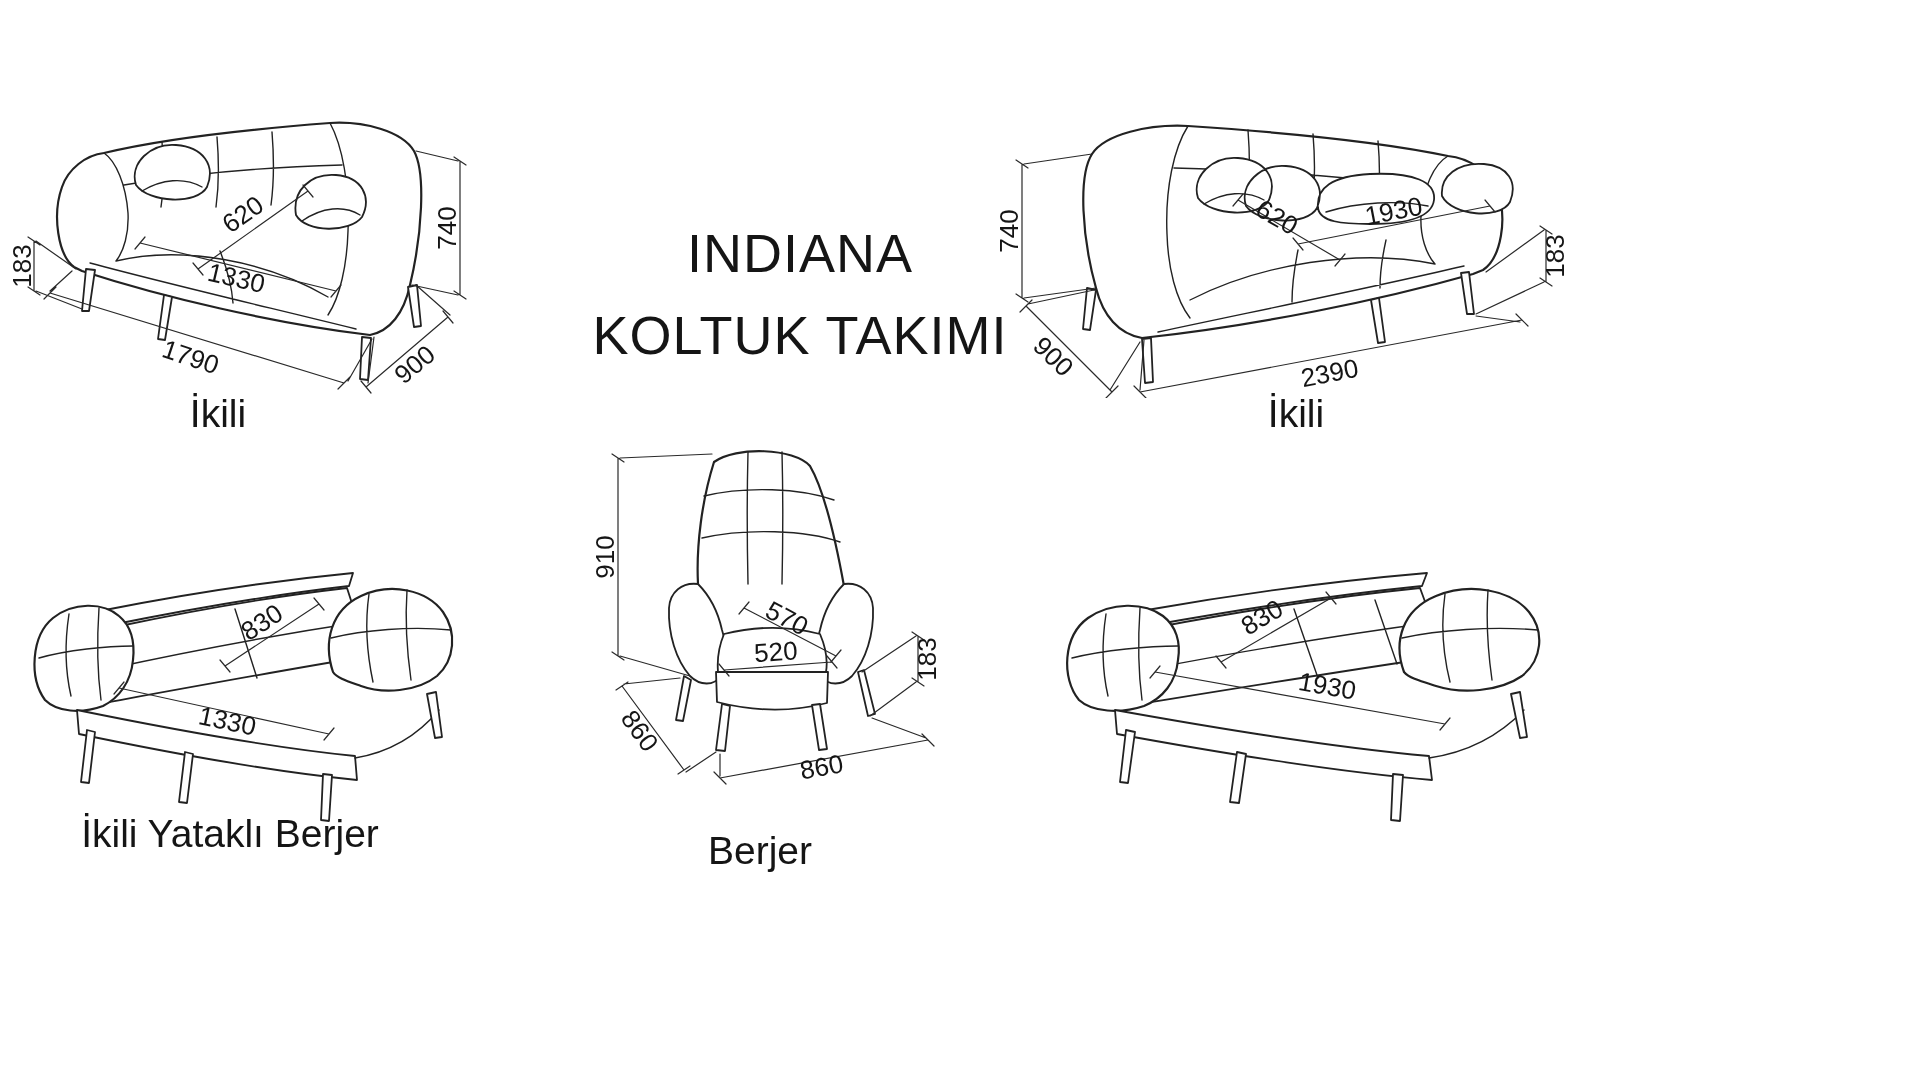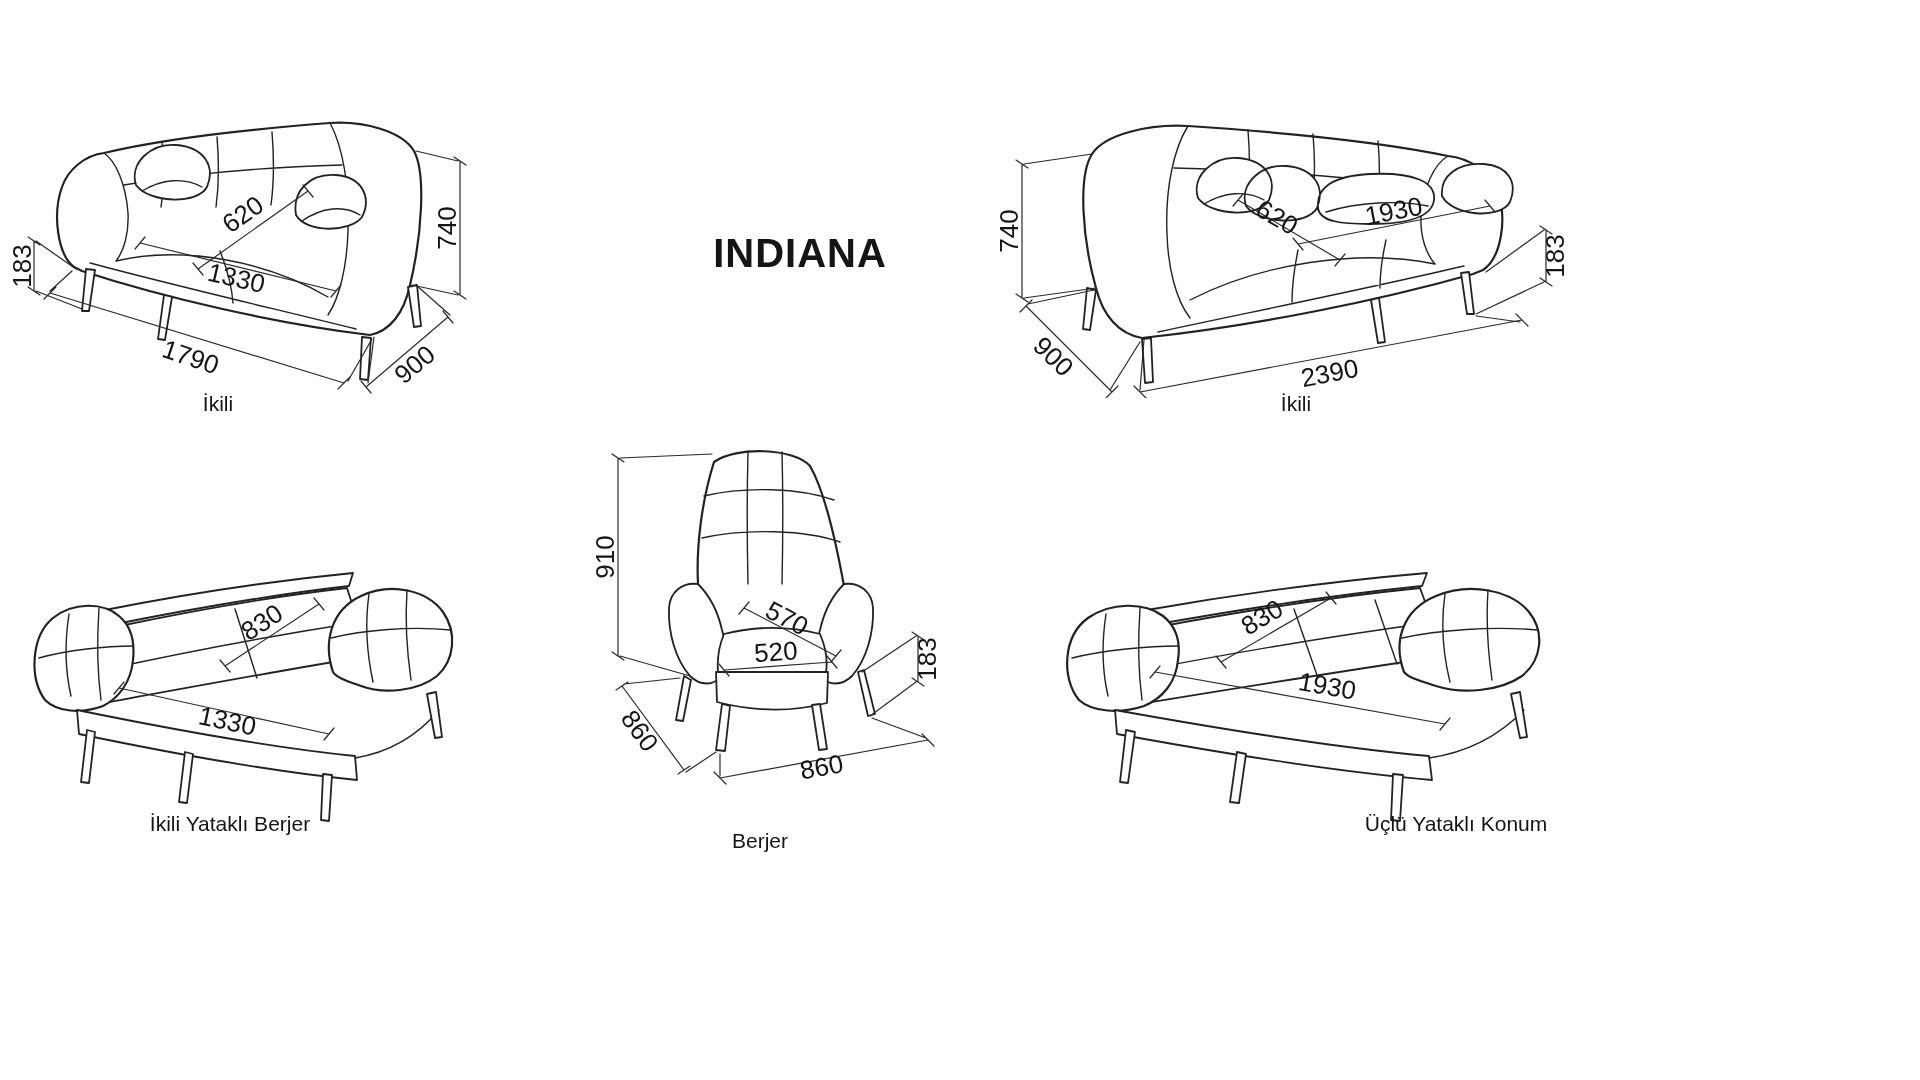--- a/index.html
+++ b/index.html
@@ -1,35 +1,36 @@
 <!DOCTYPE html>
 <html><head>
 <meta charset="utf-8">
 <style>
   html,body{margin:0;padding:0;background:#fff;}
   #canvas{position:relative;width:1920px;height:1080px;background:#fff;overflow:hidden;
           font-family:"Liberation Sans",sans-serif;color:#111;}
   .abs{position:absolute;}
   .title-block{position:absolute;left:530px;top:212px;width:540px;text-align:center;
-               font-weight:bold;font-size:40px;line-height:82px;letter-spacing:1px;color:#151515;}
-  .piece-label{position:absolute;text-align:center;font-size:21px;color:#151515;}
+               font-weight:normal;font-size:54px;line-height:82px;letter-spacing:1px;color:#151515;}
+  .piece-label{position:absolute;text-align:center;font-size:39px;color:#151515;}
   svg path.o{fill:#fff;stroke:#222;stroke-width:2.2;stroke-linejoin:round;stroke-linecap:round;}
   svg path.i{fill:none;stroke:#222;stroke-width:1.4;stroke-linecap:round;}
   svg path.p{fill:#fff;stroke:#222;stroke-width:1.8;stroke-linejoin:round;}
   svg path.d{fill:none;stroke:#2a2a2a;stroke-width:1.2;stroke-linecap:round;}
   svg text.dim{font-family:"Liberation Sans",sans-serif;font-size:26px;fill:#151515;
                text-anchor:middle;dominant-baseline:middle;}
 </style>
 </head>
 <body>
 
 <div id="canvas">
 
   <div class="title-block">
     <div>INDIANA</div>
+    <div>KOLTUK TAKIMI</div>
   </div>
 
   <svg class="abs" style="left:12px;top:45px" width="480" height="350" viewBox="0 0 480 350">
     <g>
       <path class="o" d="M62,222 C46,210 40,170 50,142 C56,124 74,110 92,108 C150,94 240,84 318,78 C352,76 390,86 402,106 C414,128 410,190 398,240 C392,268 378,286 358,290 C260,278 150,252 70,226 Z"></path>
       <path class="i" d="M92,108 C104,116 114,140 116,168 C117,188 112,206 104,216
                M318,78 C330,100 338,140 336,186 C335,220 328,252 316,270
                M104,216 C170,200 255,216 316,252
                M150,97 C152,120 152,142 149,162
                M205,92 C207,116 207,140 204,162
@@ -176,15 +177,14 @@
                M348,242 L346,288 L355,289 L358,243 Z
                M466,162 L475,206 L482,205 L475,160 Z"></path>
     </g>
     <g>
       <path class="d" d="M176,130 L286,66 M171,124 L181,136 M281,60 L291,72"></path>
       <text class="dim" x="218" y="87" transform="rotate(-31 218 87)">830</text>
       <path class="d" d="M110,140 L400,192 M105,146 L115,134 M395,198 L405,186"></path>
       <text class="dim" x="282" y="156" transform="rotate(10 282 156)">1930</text>
     </g>
   </svg>
-  <div class="piece-label" style="left:1256px;top:812px;width:400px">Üçlü Yataklı Konum</div>
 
 </div>
 
 </body></html>

